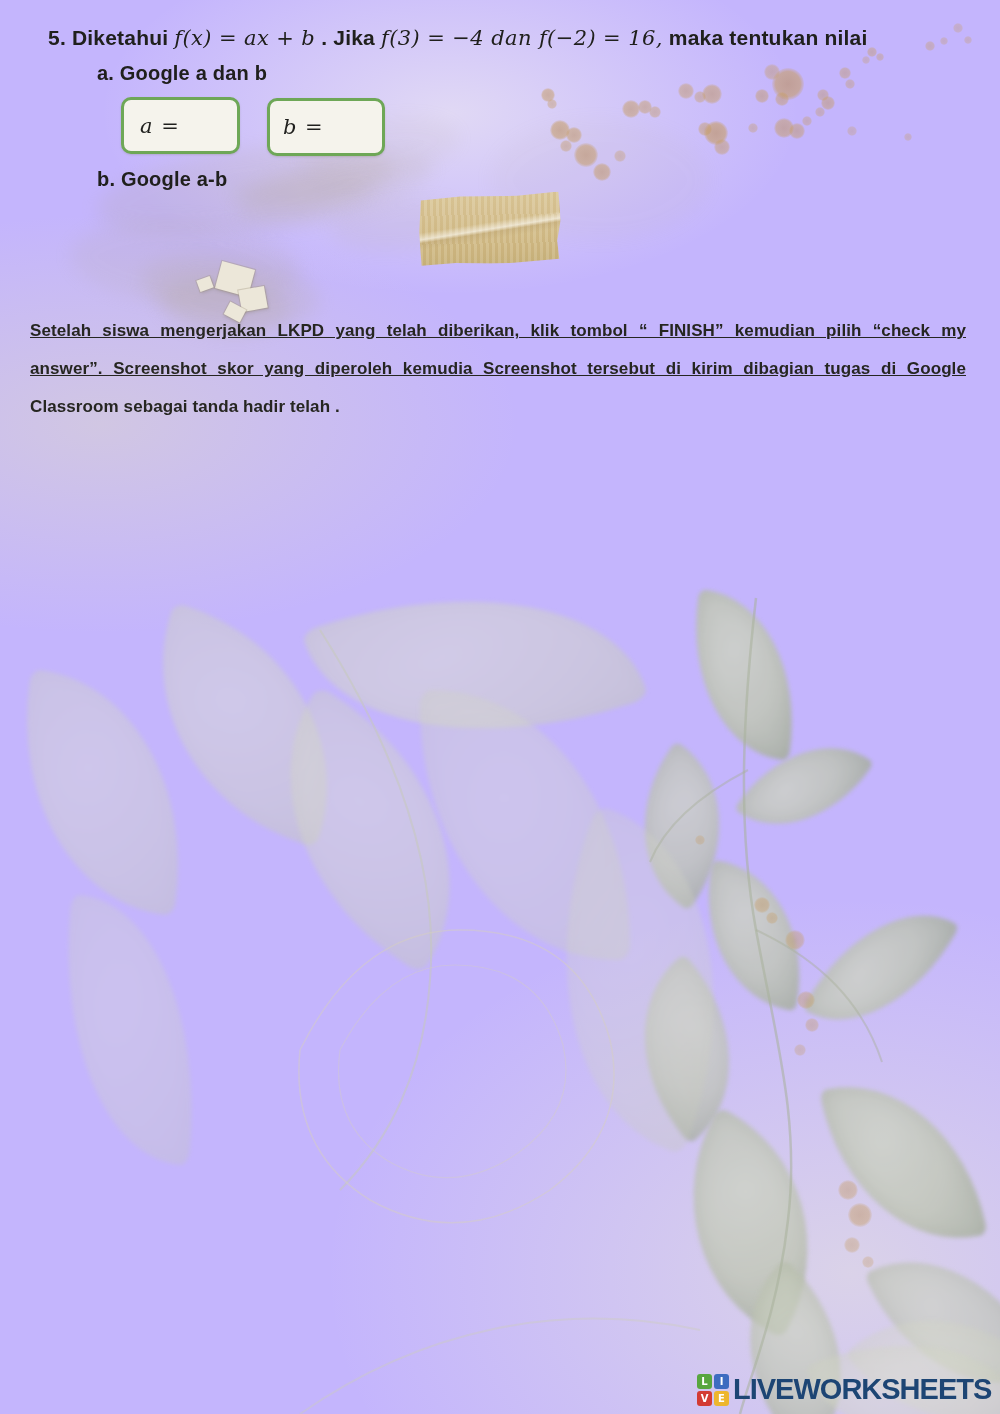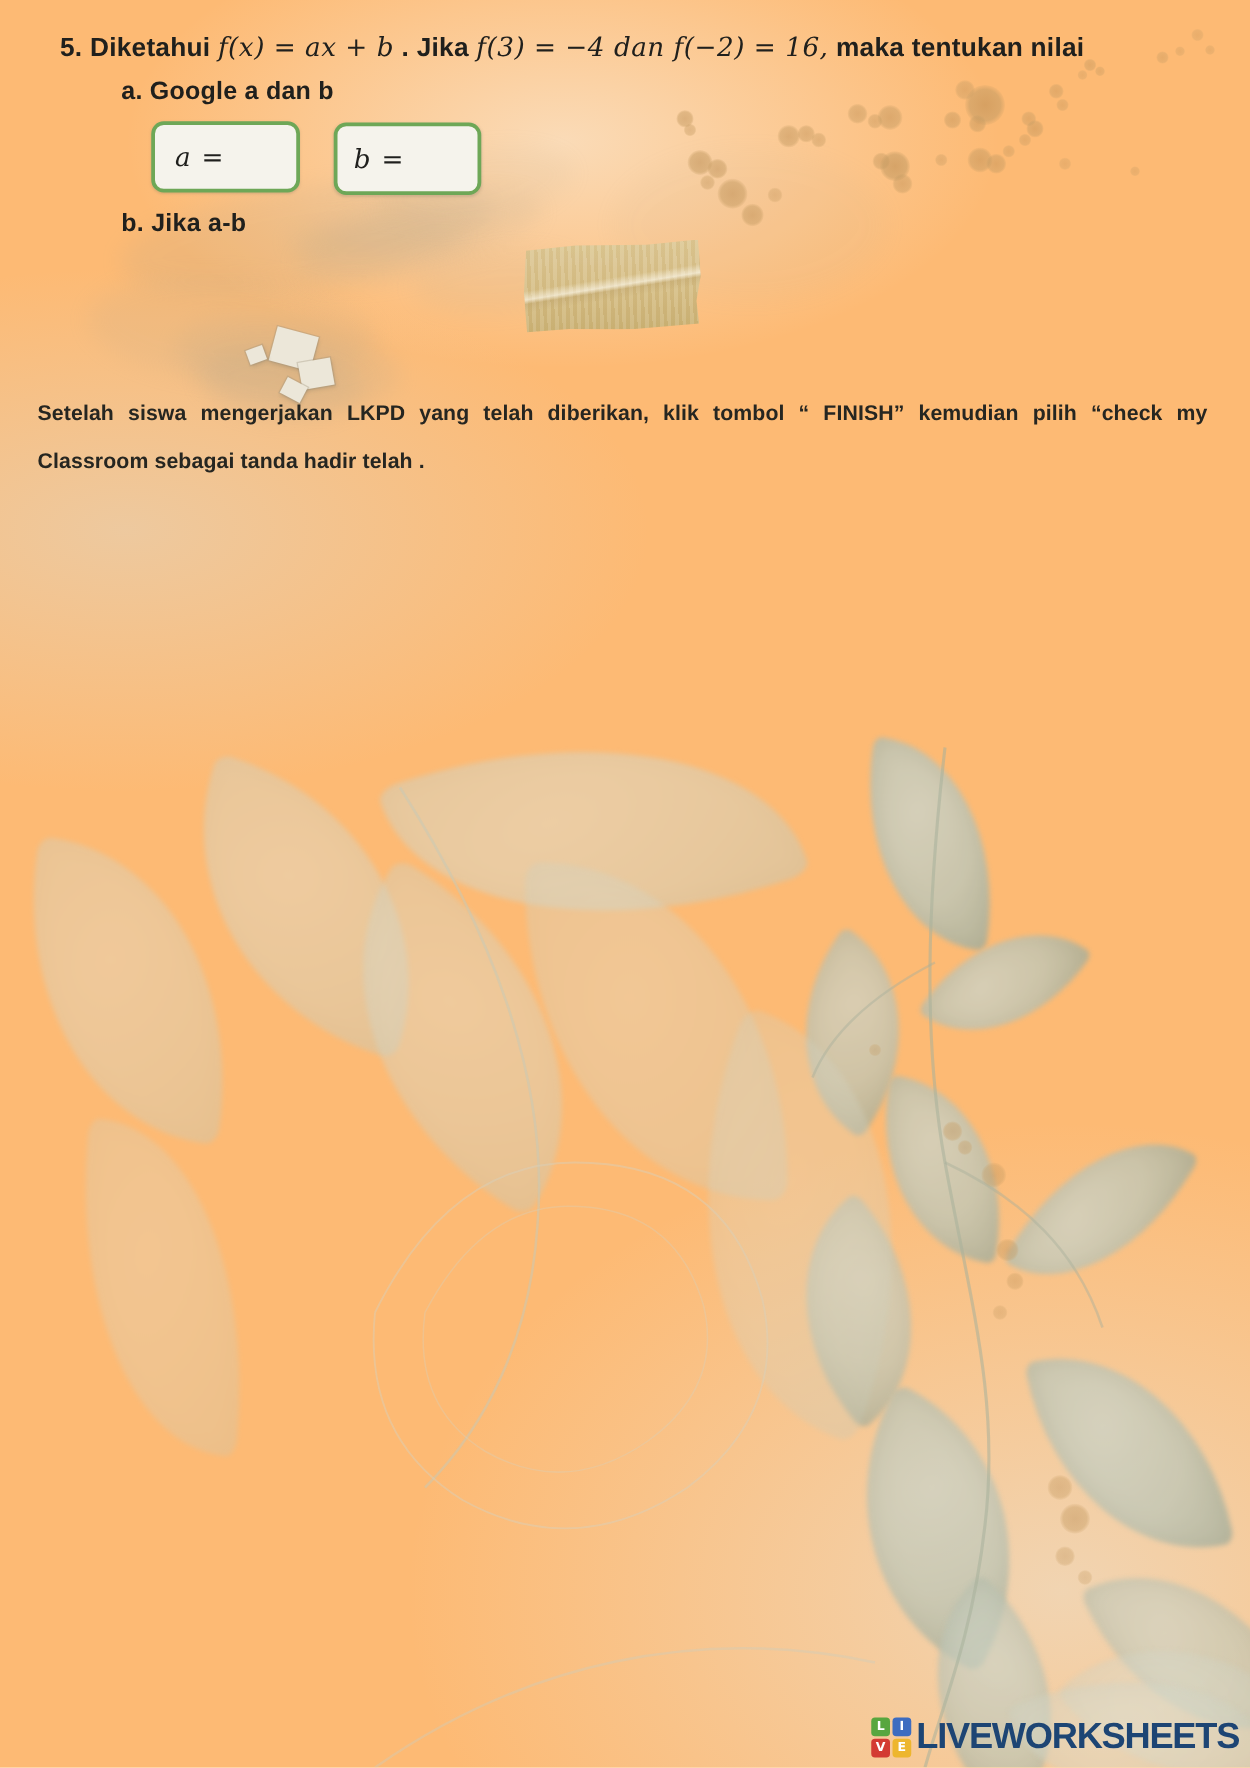--- a/index.html
+++ b/index.html
@@ -1,18 +1,18 @@
 <!DOCTYPE html>
 <html><head>
 <meta charset="utf-8">
 <style>
   html,body{margin:0;padding:0;}
   .page{
     position:relative; width:1000px; height:1414px; overflow:hidden;
-    background:#fdba74;
+    background:#c4b5fd;
     font-family:"Liberation Sans", sans-serif;
   }
   
   .bg-grad{
     position:absolute; inset:0;
     background:
       radial-gradient(ellipse 500px 260px at 45% 8%, rgba(248,246,238,.55), rgba(248,246,238,0) 70%),
       radial-gradient(ellipse 700px 500px at 85% 90%, rgba(233,230,219,.6), rgba(233,230,219,0) 75%),
       radial-gradient(ellipse 600px 300px at 10% 30%, rgba(222,216,201,.5), rgba(222,216,201,0) 70%);
   }
@@ -51,21 +51,21 @@
   }
   .ansbox .math-label{
     font-family:"DejaVu Serif", serif; font-style:italic; font-size:21px; color:#1f1f1d; letter-spacing:1px;
   }
 
   
   .instructions{
     position:absolute; left:30px; top:312px; width:936px;
     font-weight:700; font-size:17px; line-height:38px; color:#262621; letter-spacing:.1px;
   }
-  .instructions .just{text-align:justify; text-align-last:justify;}
+  .instructions .just{text-align:justify; text-align-last:justify;text-decoration:underline;}
   .instructions .last{text-align:left;}
 
   
   .footer{position:absolute; left:697px; top:1373px; display:flex; align-items:center; gap:4px;}
   .logo-grid{display:grid; grid-template-columns:15px 15px; grid-template-rows:15px 15px; gap:2px;}
   .logo-tile{border-radius:3px; display:flex; align-items:center; justify-content:center;
              color:#fff; font-weight:700; font-size:10px; font-family:"DejaVu Sans", sans-serif;}
   .brand{font-weight:700; font-size:29px; letter-spacing:-1px; color:#1d4574;}
 </style>
 </head>
@@ -185,25 +185,26 @@
   <div class="sub-label" style="left:97px; top:62px;">a. Google a dan b</div>
 
   <div class="ansbox" style="left:121px; top:97px; width:119px; height:57px; padding-left:16px;">
     <span class="math-label">a =</span>
   </div>
 
   <div class="ansbox" style="left:267px; top:98px; width:118px; height:58px; padding-left:13px;">
     <span class="math-label">b =</span>
   </div>
 
-  <div class="sub-label" style="left:97px; top:168px;">b. Jika a-b</div>
+  <div class="sub-label" style="left:97px; top:168px;">b. Google a-b</div>
 
 
   <div class="instructions">
     <div class="just">Setelah siswa mengerjakan LKPD yang telah diberikan, klik tombol “ FINISH”  kemudian pilih “check my</div>
+    <div class="just">answer”. Screenshot skor yang diperoleh kemudia Screenshot tersebut di kirim dibagian tugas di Google</div>
     <div class="last">Classroom sebagai tanda hadir telah .</div>
   </div>
 
   <div class="footer">
     <div class="logo-grid" id="logo-grid">
         <div class="logo-tile" style="background: rgb(88, 166, 63);">L</div>
         <div class="logo-tile" style="background: rgb(61, 108, 192);">I</div>
         <div class="logo-tile" style="background: rgb(211, 59, 51);">V</div>
         <div class="logo-tile" style="background: rgb(237, 182, 46);">E</div>
       </div>

